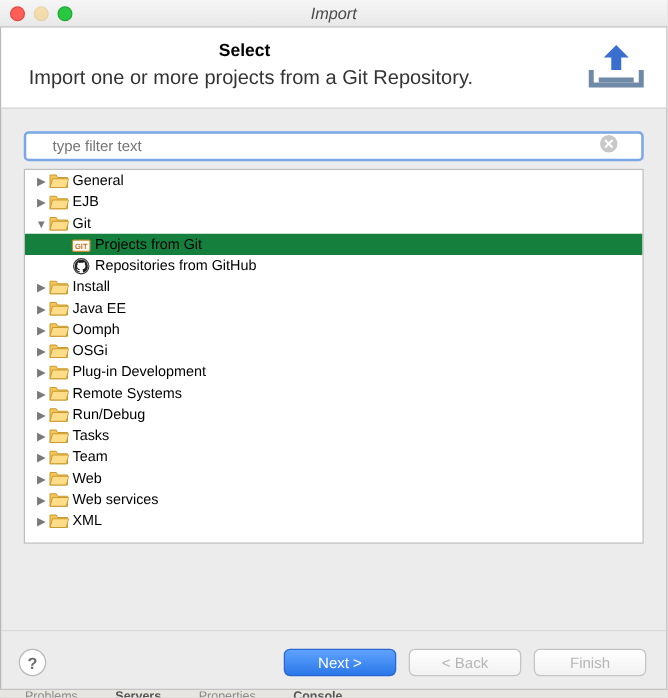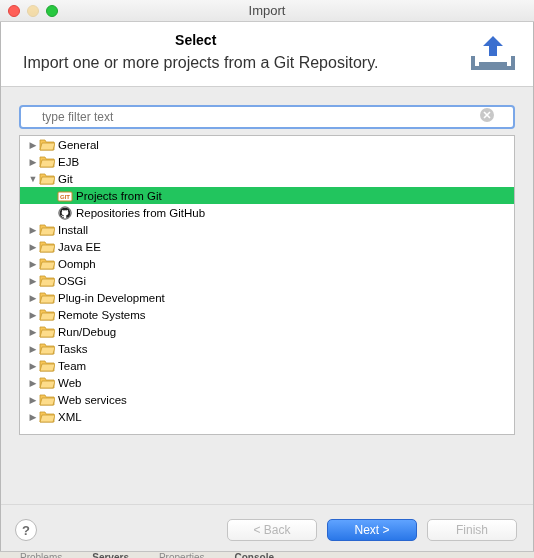--- a/index.html
+++ b/index.html
@@ -21,21 +21,21 @@
     padding: 0 8px;
     position: relative;
   }
   .traffic { display: flex; gap: 7px; }
   .dot { width: 12px; height: 12px; border-radius: 50%; }
   .dot.red { background: #ff5f57; border:1px solid #e24640;}
   .dot.yellow { background: #febc2e; opacity:.35; border:1px solid #d6a028;}
   .dot.green { background: #28c840; border:1px solid #1fa633;}
   .title-center {
     position: absolute; left: 0; right: 0;
-    text-align: center; font-size: 13px; color:#4a4a4a;
+    text-align: center; font-size: 13px; color:#4a4a4a;font-style:italic;
   }
   .dialog {
     background: #ececec;
     border: 1px solid #b8b8b8;
     border-top: none;
     width: 534px;
     height: 536px;
     display: flex; flex-direction: column;
   }
   .header-area {
@@ -74,21 +74,21 @@
     background: #fff;
     height: 300px;
     overflow: auto;
   }
   .tree-row {
     display: flex; align-items: center;
     height: 17px;
     font-size: 11.5px;
     white-space: nowrap;
   }
-  .tree-row.sel { background: #22c55e; }
+  .tree-row.sel { background: #15803d; }
   .disclose {
     width: 10px; display: inline-flex; justify-content: center;
     color: #7a7a7a; font-size: 9px; margin-right: 1px;
   }
   .folder-icon, .item-icon {
     width: 16px; height: 14px; display: inline-flex;
     align-items: center; justify-content: center;
     margin-right: 3px;
   }
   .indent { display:inline-block; }
@@ -359,22 +359,22 @@
             </svg>
           </span>
           <span>XML</span>
         </div>
       </div>
   </div>
 
   <div class="button-bar">
     <div class="help-btn">?</div>
     <div class="spacer"></div>
+    <button class="btn primary">Next &gt;</button>
     <button class="btn" disabled="">&lt; Back</button>
-    <button class="btn primary">Next &gt;</button>
     <button class="btn" disabled="">Finish</button>
   </div>
 </div>
 
 <div class="bottom-strip">
   <span>Problems</span>
   <span style="font-weight:bold;color:#555">Servers</span>
   <span>Properties</span>
   <span style="font-weight:bold;color:#555">Console</span>
 </div>

